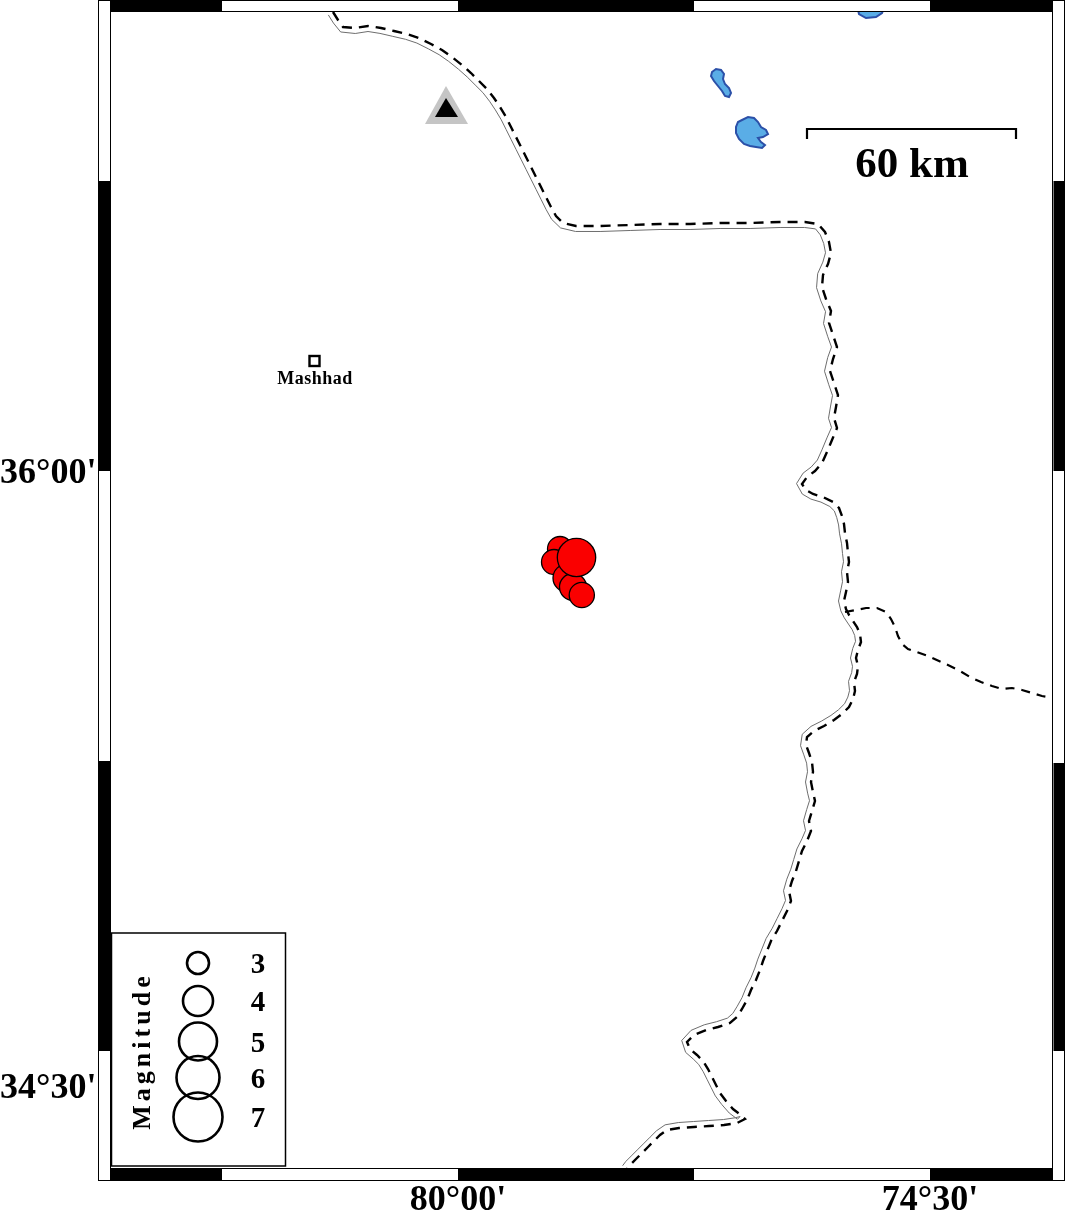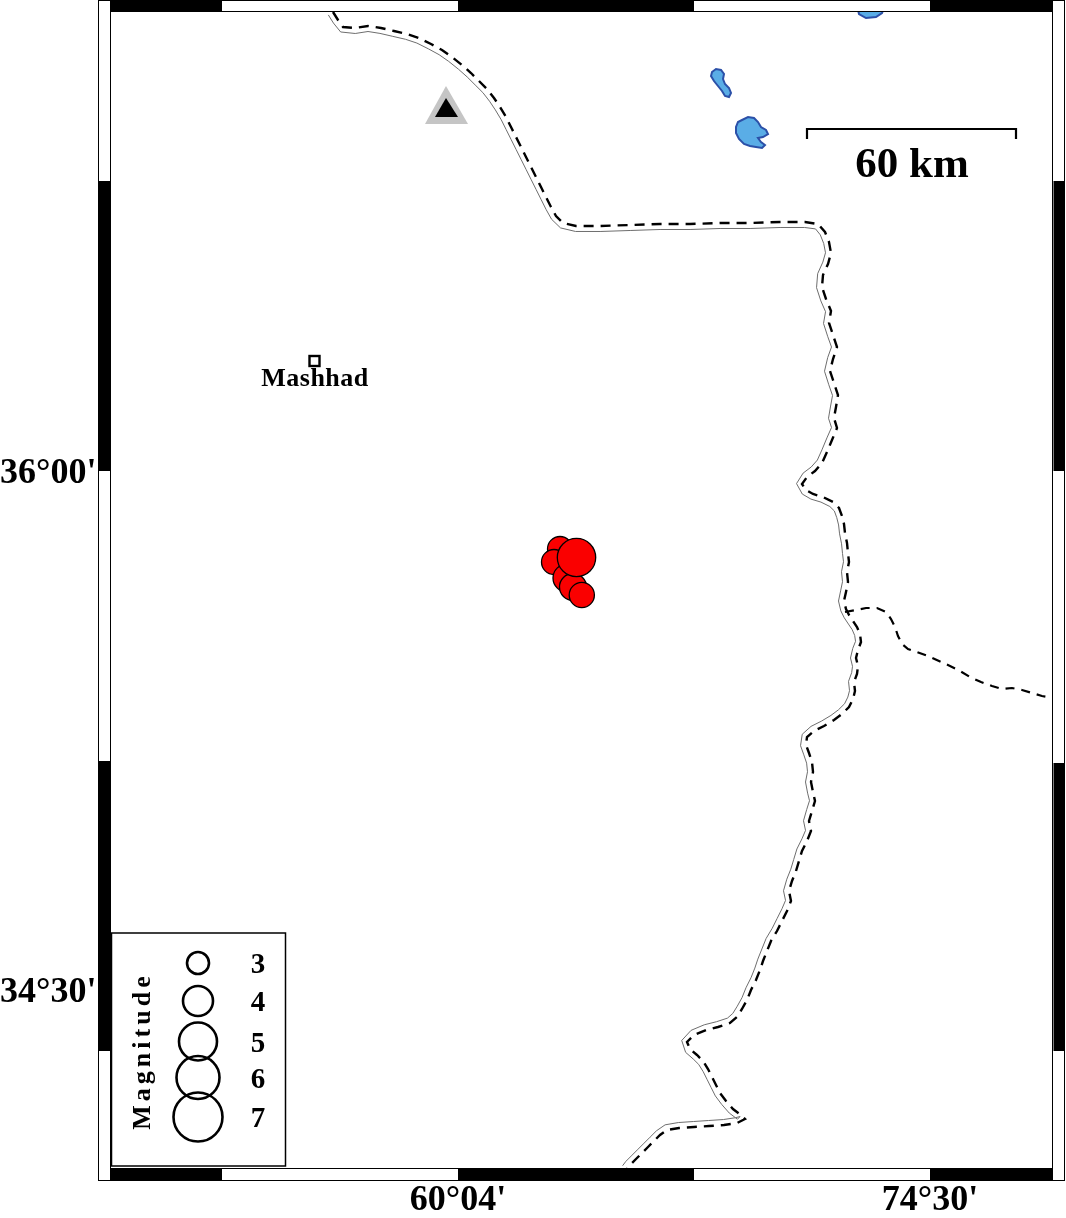--- a/index.html
+++ b/index.html
@@ -2,21 +2,21 @@
 <html><head>
 <meta charset="utf-8">
 <style>
   html,body{margin:0;padding:0;background:#ffffff;}
   .canvas{position:relative;width:1066px;height:1218px;background:#ffffff;overflow:hidden;}
   svg{position:absolute;left:0;top:0;}
   .lbl{position:absolute;font-family:"Liberation Serif",serif;font-weight:bold;color:#000;white-space:nowrap;}
   .axis-left{width:90px;left:0;text-align:right;transform:translateY(-50%);font-size:36px;}
   .axis-bottom{transform:translate(-50%,-50%);font-size:36px;}
   .scale-lbl{transform:translate(-50%,-50%);font-size:43px;}
-  .city-lbl{transform:translate(-50%,-50%);font-size:26px;letter-spacing:0.5px;}
+  .city-lbl{transform:translate(-50%,-50%);font-size:18px;letter-spacing:0.5px;}
   .leg-num{transform:translate(-50%,-50%);font-size:29px;}
   .leg-title{transform:translate(-50%,-50%) rotate(-90deg);font-size:26px;letter-spacing:4px;}
 </style>
 </head>
 <body>
 
 <div class="canvas">
   <svg id="map" width="1066" height="1218" viewBox="0 0 1066 1218">
       <defs>
         <clipPath id="mapclip">
@@ -55,23 +55,23 @@
       <path d="M807,139 L807,129 L1016,129 L1016,139" fill="none" stroke="#000" stroke-width="2.2"></path>
       <rect x="111.5" y="933" width="174" height="233" fill="#fff" stroke="#000" stroke-width="1.5"></rect>
       <circle cx="198" cy="963" r="11" fill="none" stroke="#000" stroke-width="2.6"></circle>
       <circle cx="198" cy="1001" r="15" fill="none" stroke="#000" stroke-width="2.6"></circle>
       <circle cx="198" cy="1041.5" r="19" fill="none" stroke="#000" stroke-width="2.6"></circle>
       <circle cx="198" cy="1077.5" r="21.5" fill="none" stroke="#000" stroke-width="2.6"></circle>
       <circle cx="198" cy="1117" r="24.5" fill="none" stroke="#000" stroke-width="2.6"></circle>
     </svg>
 
   <div class="lbl axis-left" style="top:471px;">36°00'</div>
-  <div class="lbl axis-left" style="top:990px;">34°30'</div>
+  <div class="lbl axis-left" style="top:1086px;">34°30'</div>
 
-  <div class="lbl axis-bottom" style="left:458px;top:1198px;">60°04'</div>
+  <div class="lbl axis-bottom" style="left:458px;top:1198px;">80°00'</div>
   <div class="lbl axis-bottom" style="left:930px;top:1198px;">74°30'</div>
 
   <div class="lbl scale-lbl" style="left:912px;top:162px;">60 km</div>
 
   <div class="lbl city-lbl" style="left:315px;top:378px;">Mashhad</div>
 
   <div class="lbl leg-title" style="left:142px;top:1051px;">Magnitude</div>
 
   <div class="lbl leg-num" style="left:258px;top:963px;">3</div>
   <div class="lbl leg-num" style="left:258px;top:1001px;">4</div>

